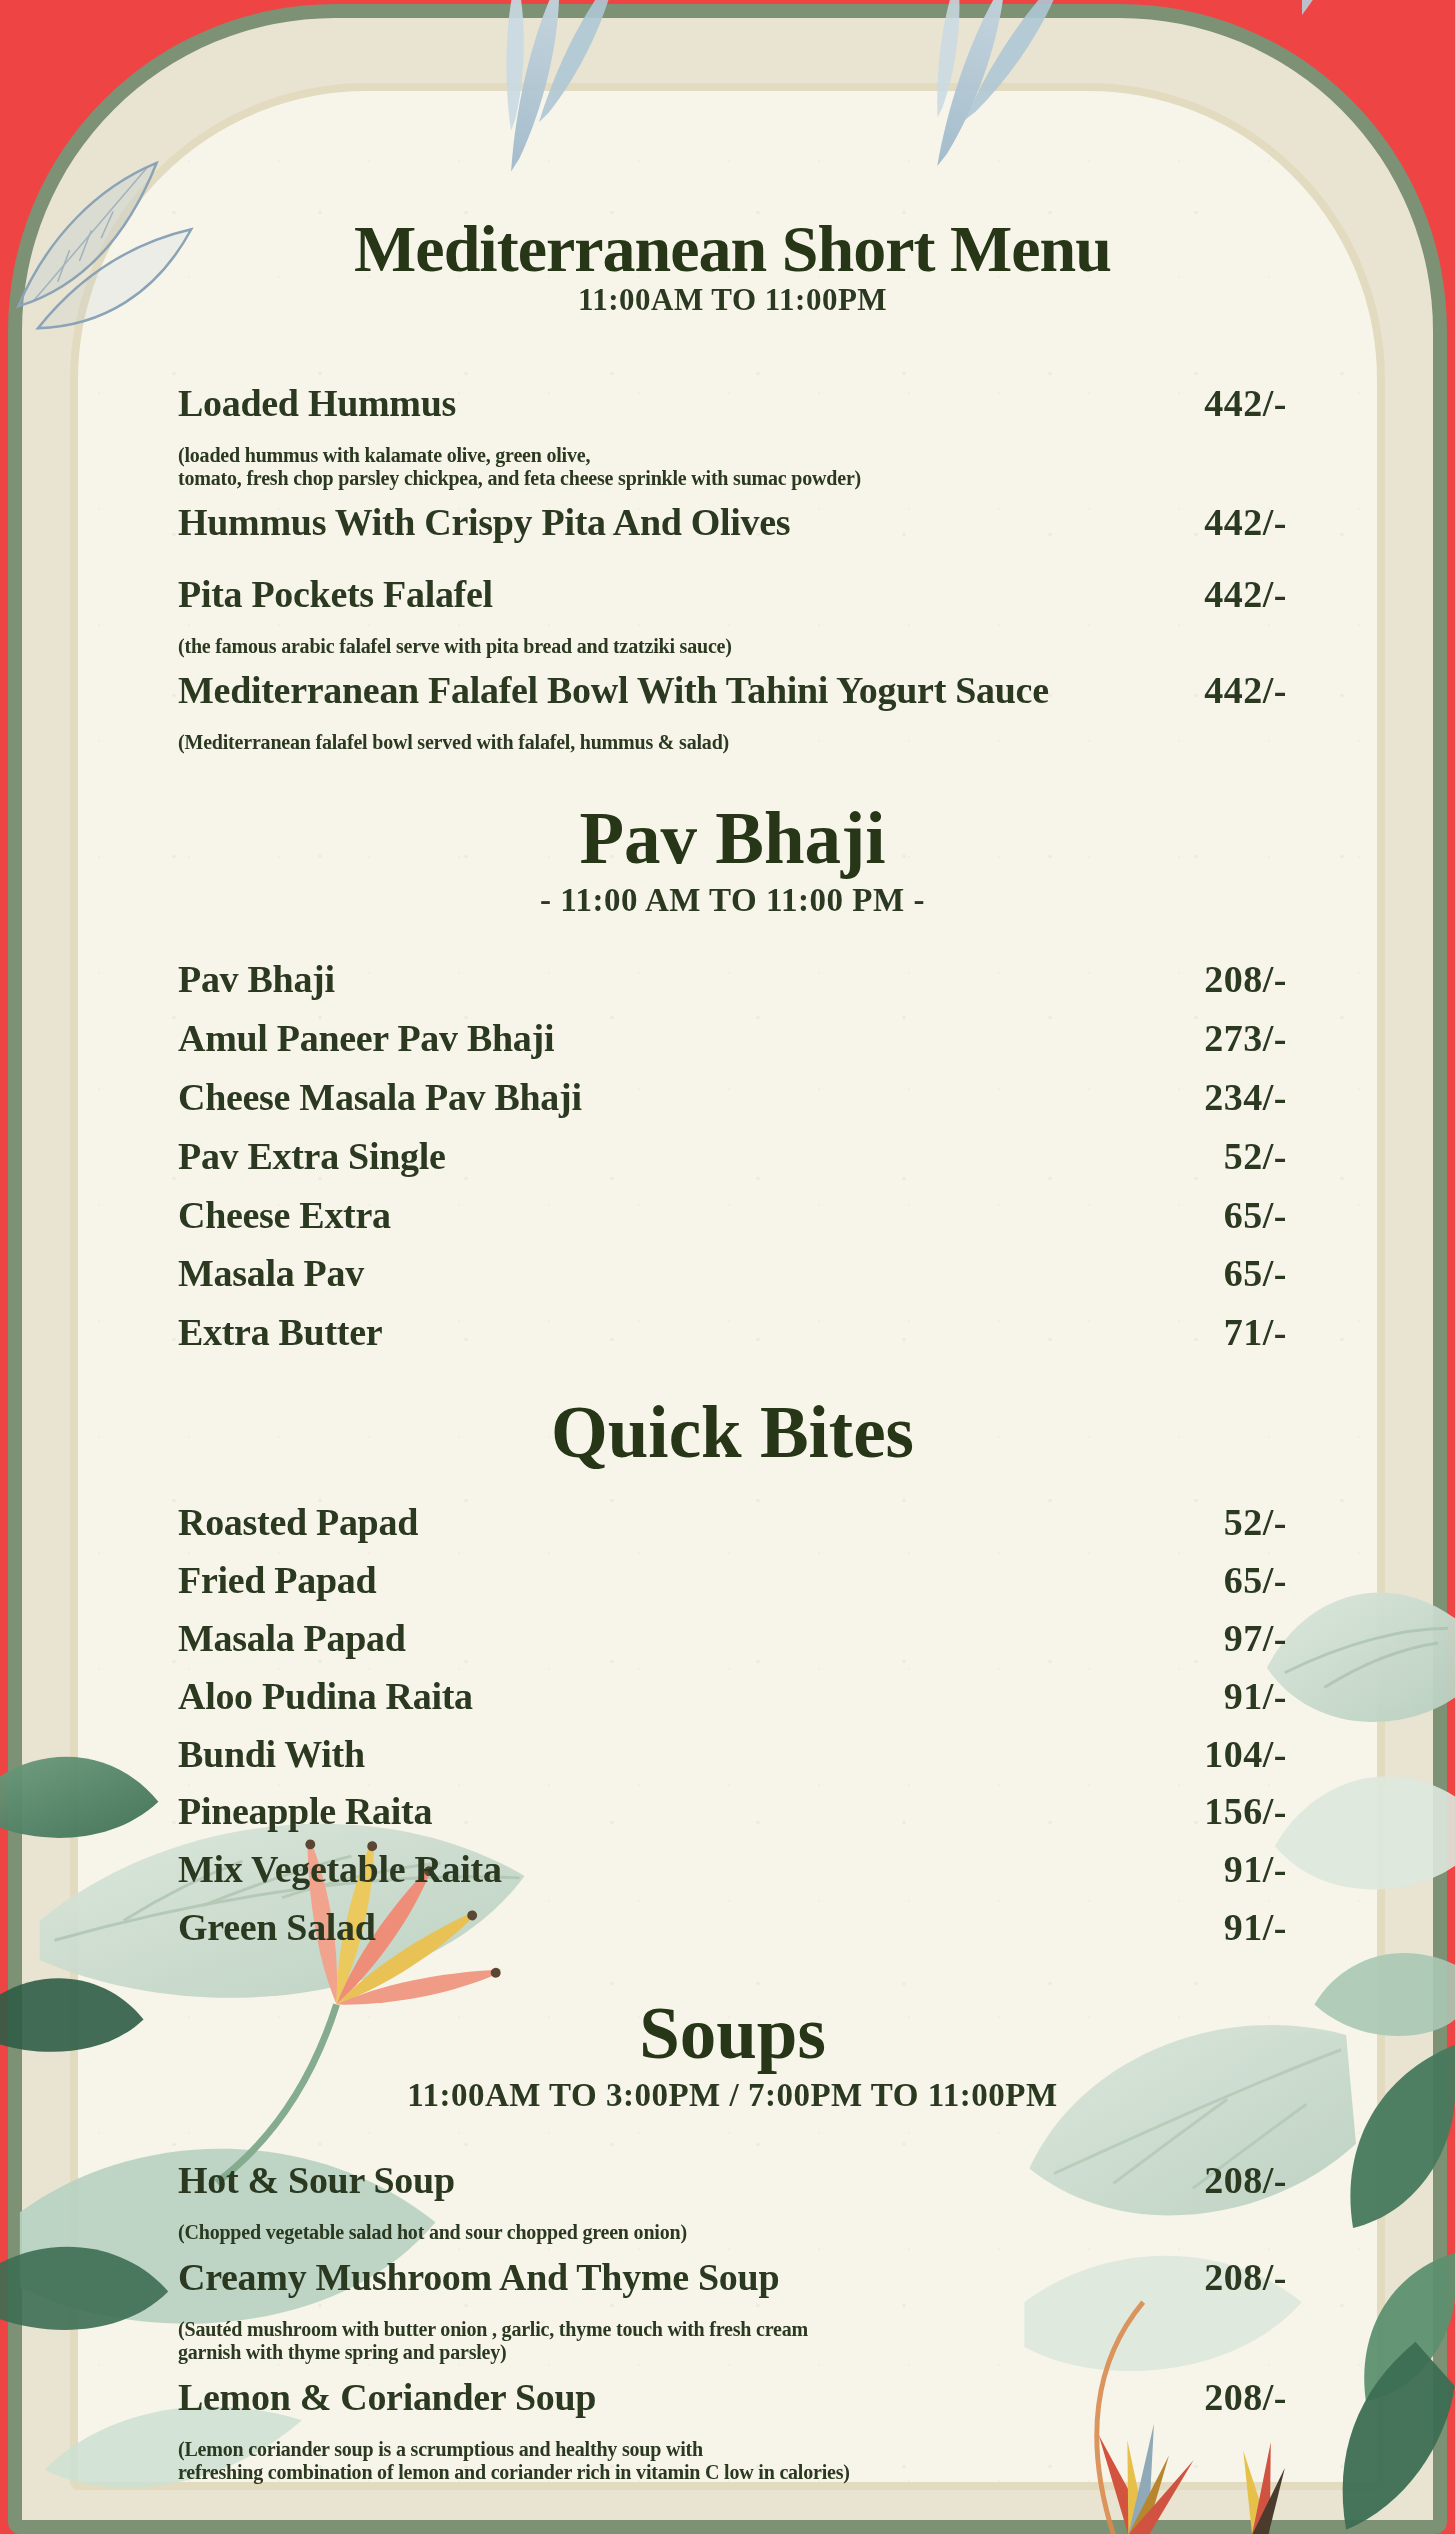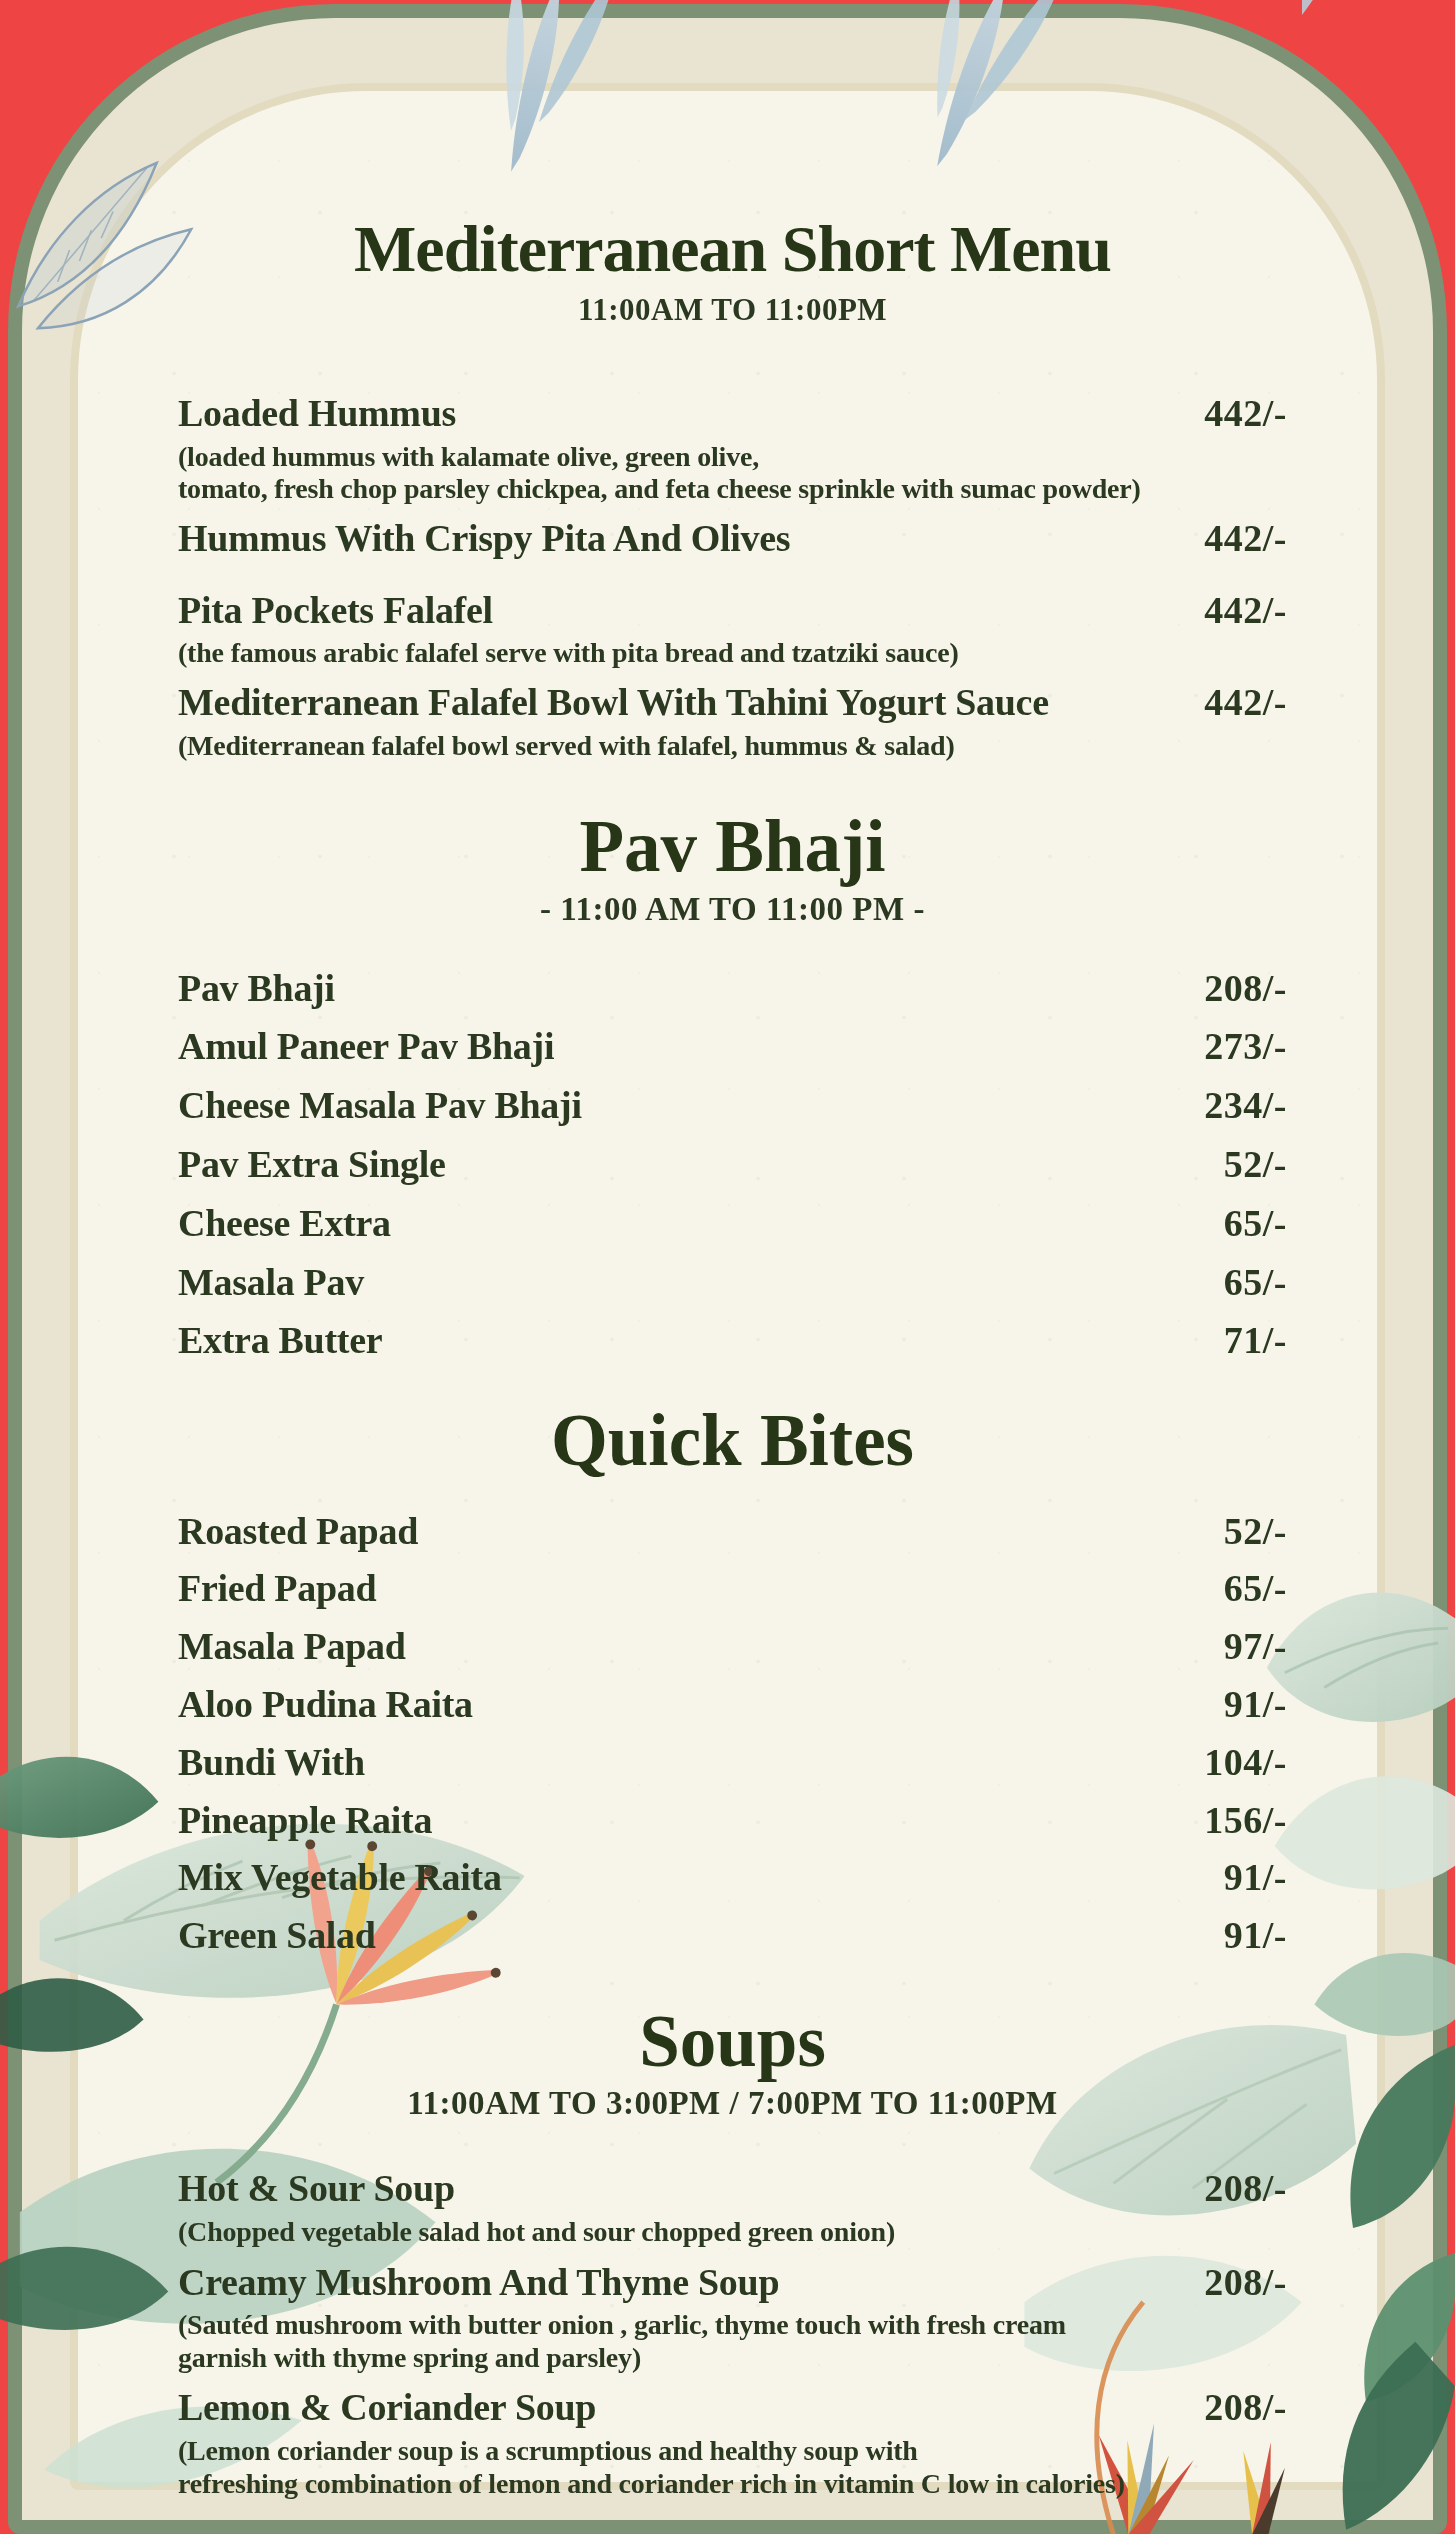--- a/index.html
+++ b/index.html
@@ -30,29 +30,29 @@
   }
   
   .dec{position:absolute;z-index:2;pointer-events:none;}
   .dec.under{z-index:0;}
   
   .content{position:absolute;left:178px;right:168px;top:0;bottom:0;z-index:3;}
   .menu-title{
     margin:216px 0 0 0;font-size:66px;line-height:1.0;text-align:center;
     letter-spacing:-1px;color:#263617;
   }
-  .menu-hours{font-size:31px;text-align:center;margin-top:10px;letter-spacing:0.5px;}
+  .menu-hours{font-size:31px;text-align:center;letter-spacing:0.5px;}
   .sec-title{margin:0;font-size:73px;line-height:1.02;text-align:center;color:#263617;}
   .sec-hours{font-size:33px;text-align:center;margin-top:6px;letter-spacing:0.5px;}
   .items{margin-top:40px;}
   .item{margin-bottom:15px;}
   .row{display:flex;justify-content:space-between;align-items:flex-end;}
   .name{font-size:38px;line-height:1.1;letter-spacing:-0.3px;}
   .price{font-size:38px;line-height:1.1;white-space:nowrap;letter-spacing:0.5px;}
-  .desc{font-size:28px;line-height:1.16;margin-top:6px;white-space:pre-line;letter-spacing:-0.2px;}
+  .desc{font-size:20px;line-height:1.16;margin-top:19px;white-space:pre-line;letter-spacing:-0.2px;}
   
   #sec-med{margin-top:65px;}
   #sec-med .item{margin-bottom:12px;}
   #sec-med .item.plain{margin-top:6px;margin-bottom:30px;}
   #sec-pav .sec-title{margin-top:48px;}
   #sec-pav .items .item{margin-bottom:17px;}
   #sec-qb .sec-title{margin-top:42px;}
   #sec-qb .items{margin-top:32px;}
   #sec-qb .items .item{margin-bottom:16px;}
   #sec-soups .sec-title{margin-top:48px;}

